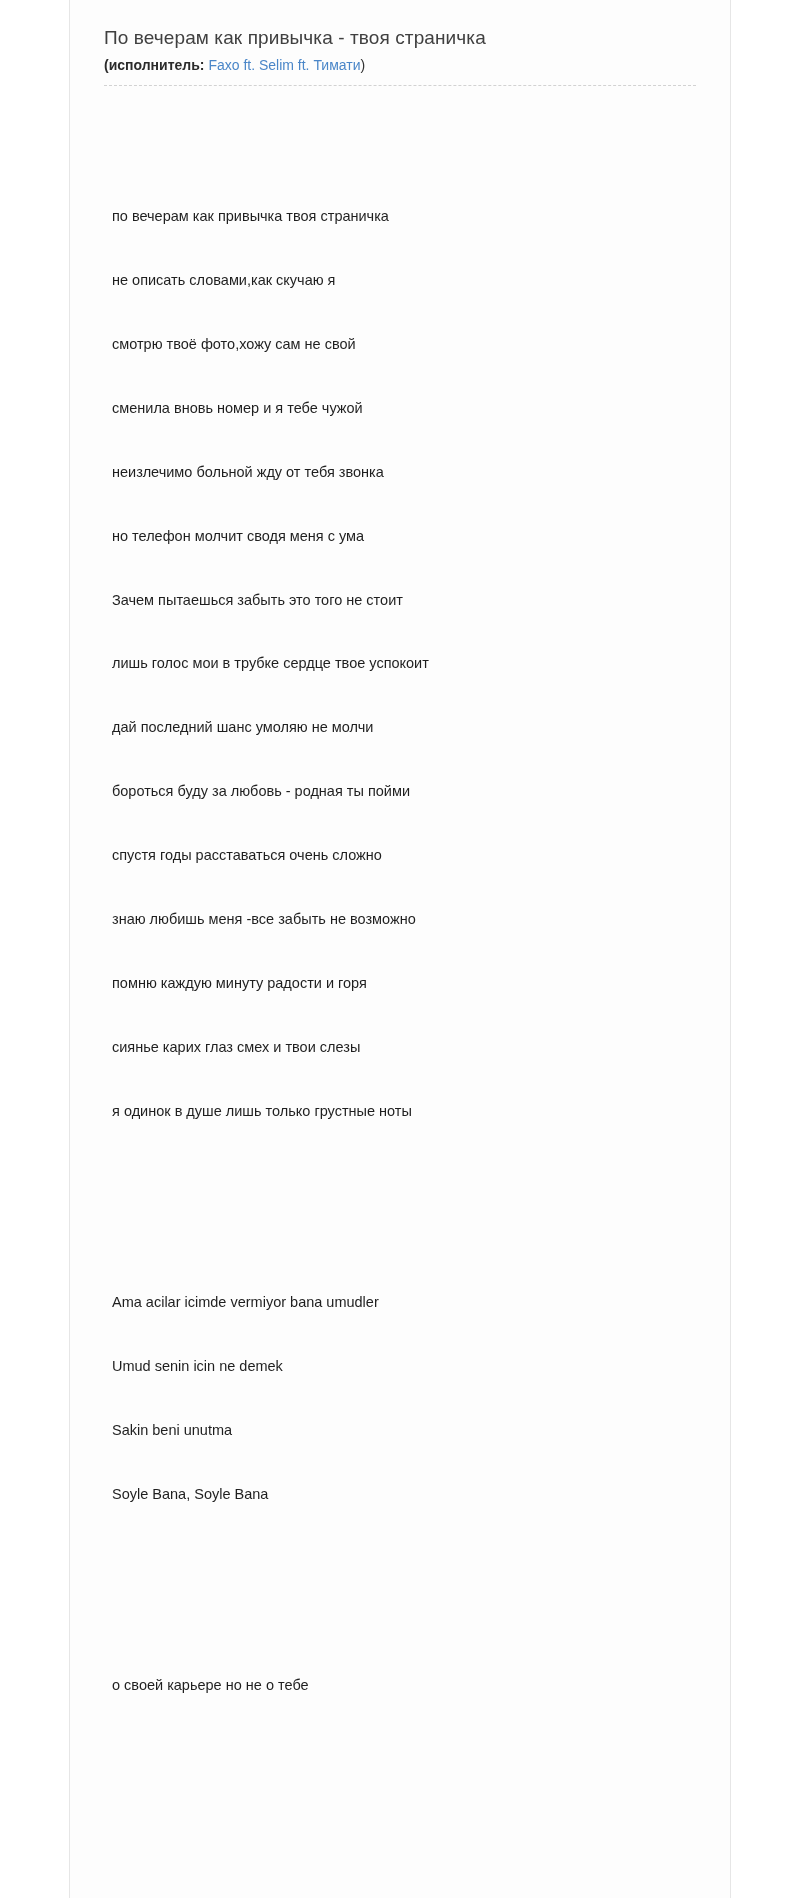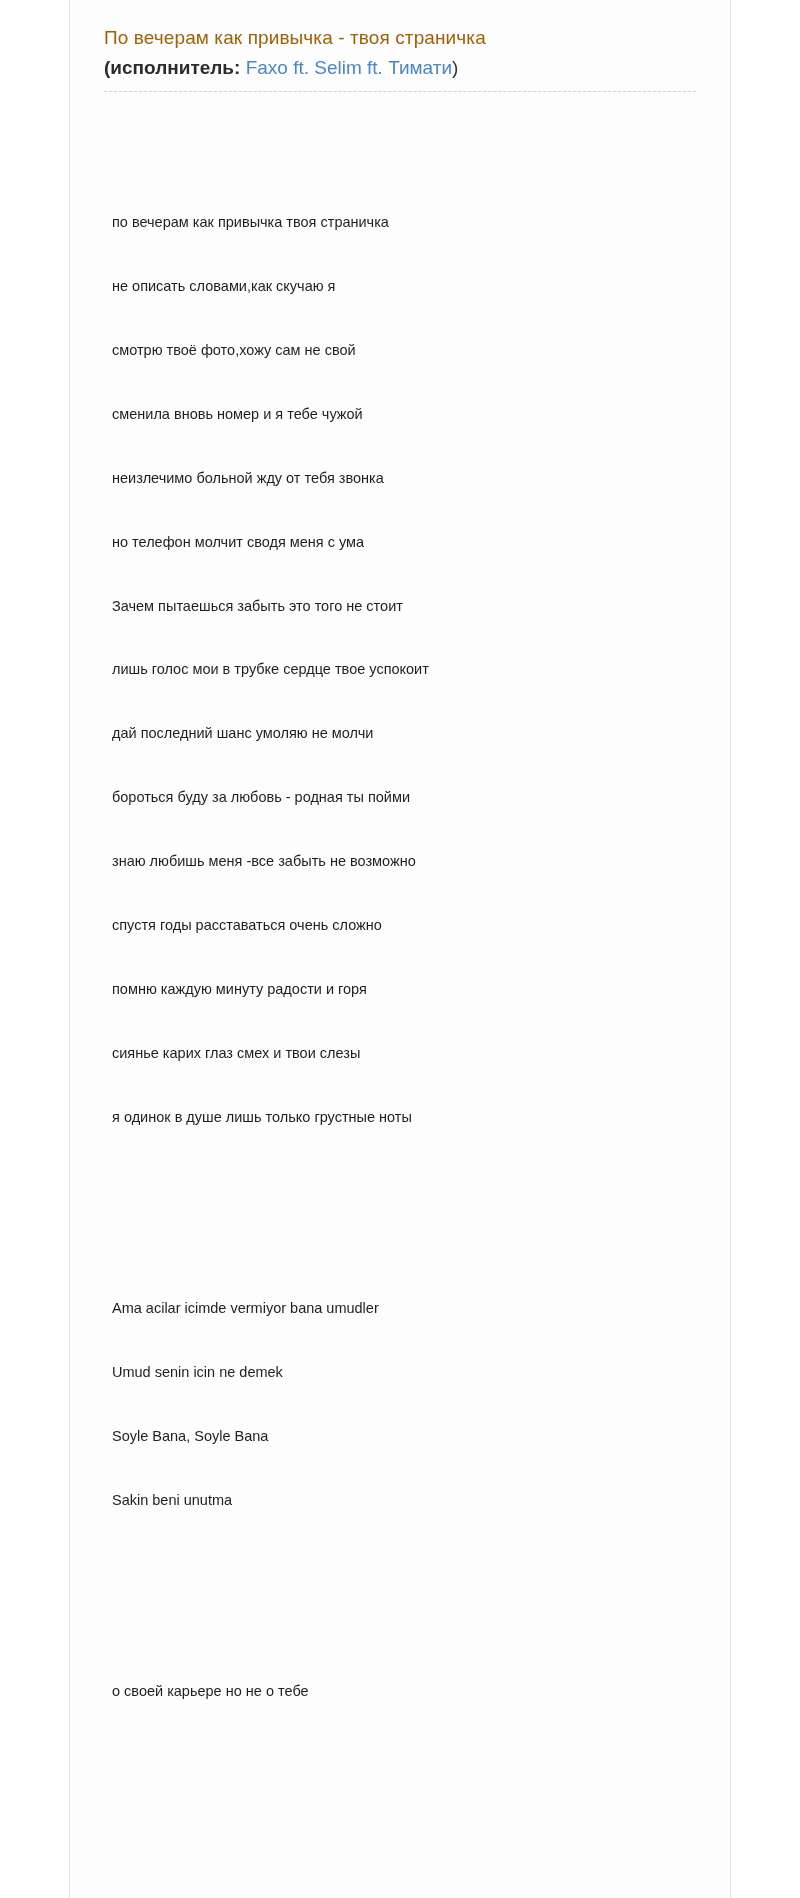--- a/index.html
+++ b/index.html
@@ -25,28 +25,28 @@
     width: 662px;
     min-height: 1898px;
     box-sizing: border-box;
     background: #fdfdfd;
     border-left: 1px solid #e6e6e6;
     border-right: 1px solid #e6e6e6;
     padding: 26px 34px 40px 34px;
   }
   .song-title {
     font-size: 19px;
-    color: #a16207;
+    color: #404040;
     font-weight: normal;
     margin: 0 0 6px 0;
     line-height: 1.3;
     letter-spacing: 0.1px;
   }
   .artist-line {
-    font-size: 19px;
+    font-size: 14px;
     color: #333333;
     margin: 0 0 12px 0;
   }
   .artist-label {
     font-weight: bold;
     color: #2b2b2b;
   }
   .artist-link {
     color: #4a86c8;
     text-decoration: none;
@@ -90,32 +90,32 @@
         <span class="line">по вечерам как привычка твоя страничка</span>
         <span class="line">не описать словами,как скучаю я</span>
         <span class="line">смотрю твоё фото,хожу сам не свой</span>
         <span class="line">сменила вновь номер и я тебе чужой</span>
         <span class="line">неизлечимо больной жду от тебя звонка</span>
         <span class="line">но телефон молчит сводя меня с ума</span>
         <span class="line">Зачем пытаешься забыть это того не стоит</span>
         <span class="line">лишь голос мои в трубке сердце твое успокоит</span>
         <span class="line">дай последний шанс умоляю не молчи</span>
         <span class="line">бороться буду за любовь - родная ты пойми</span>
+        <span class="line">спустя годы расставаться очень сложно</span>
         <span class="line">знаю любишь меня -все забыть не возможно</span>
-        <span class="line">спустя годы расставаться очень сложно</span>
         <span class="line">помню каждую минуту радости и горя</span>
         <span class="line">сиянье карих глаз смех и твои слезы</span>
         <span class="line">я одинок в душе лишь только грустные ноты</span>
       </div>
 
       <div class="stanza">
         <span class="line">Ama acilar icimde vermiyor bana umudler</span>
         <span class="line">Umud senin icin ne demek</span>
+        <span class="line">Sakin beni unutma</span>
         <span class="line">Soyle Bana, Soyle Bana</span>
-        <span class="line">Sakin beni unutma</span>
       </div>
 
       <div class="stanza">
         <span class="line">о своей карьере но не о тебе</span>
         
         
         
         
         
         

